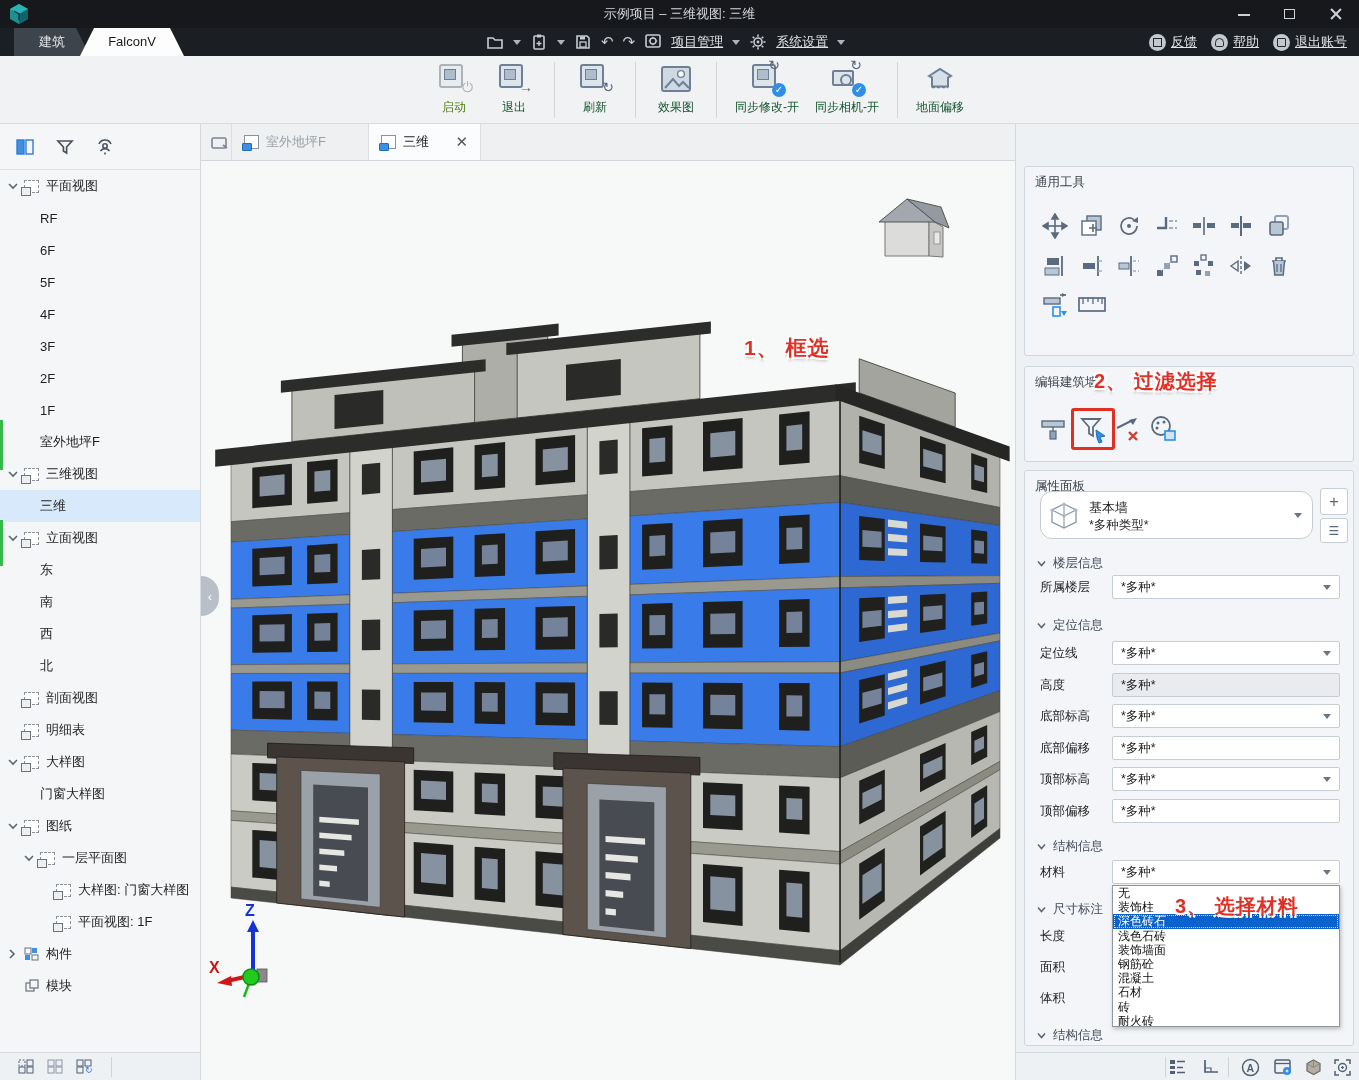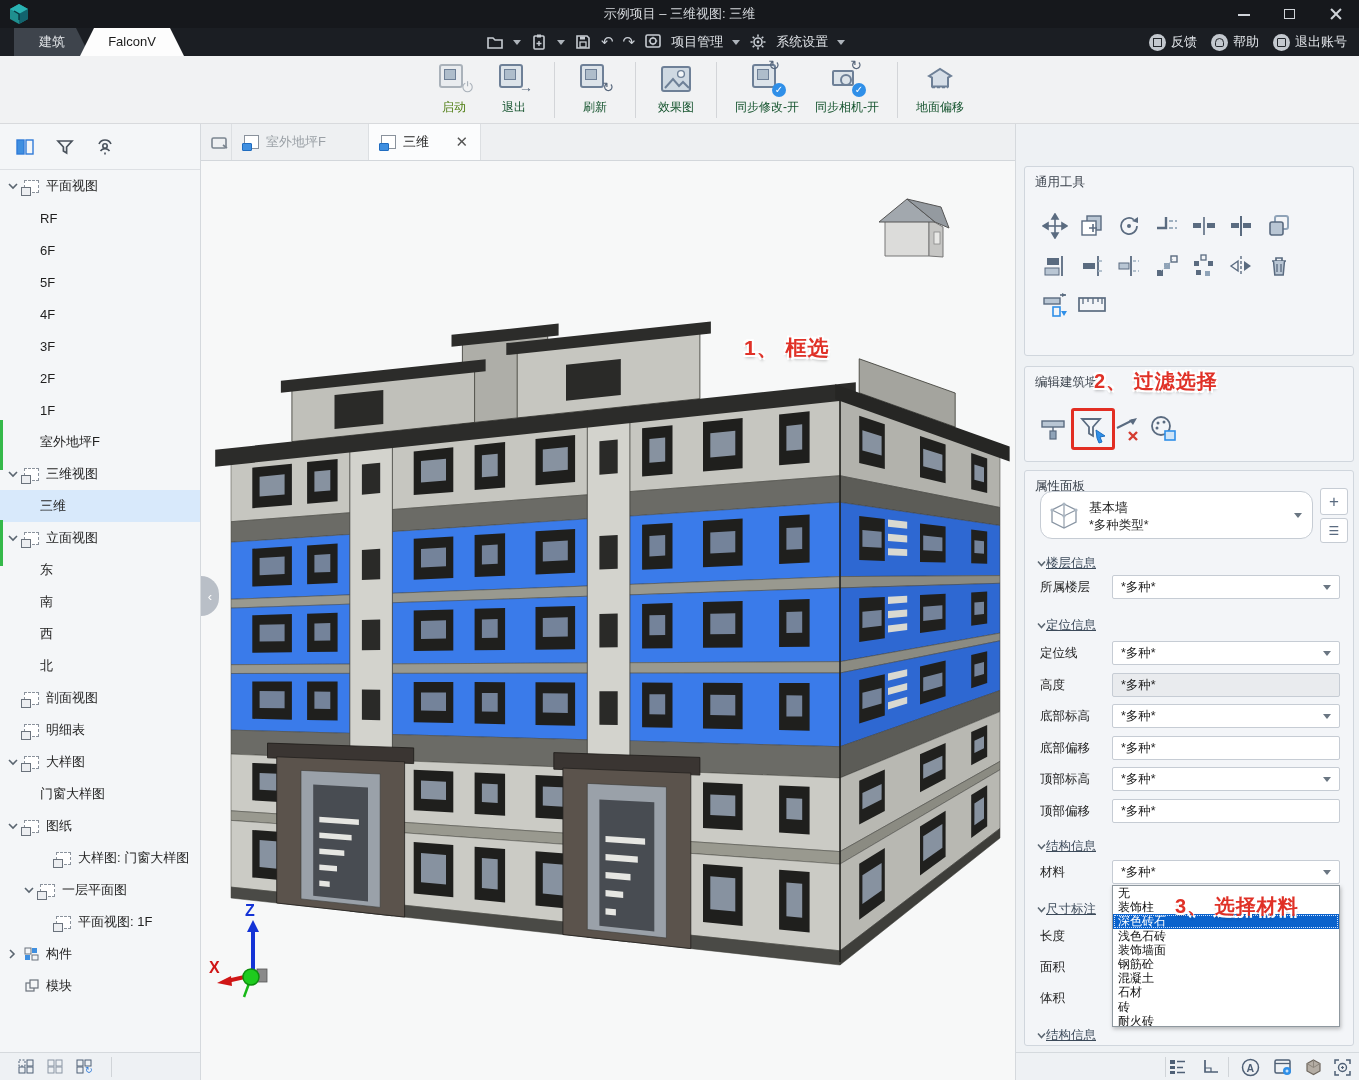--- a/index.html
+++ b/index.html
@@ -23,21 +23,21 @@
   .menubar { position:absolute; left:0; top:28px; width:1359px; height:28px; background:#1b1e23; }
   .mtab { position:absolute; top:0; height:28px; line-height:28px; font-size:13px; text-align:center; }
   .mtab-dark { left:14px; width:76px; background:#3e444c; color:#e4e7ea;
                clip-path:polygon(0 0, calc(100% - 14px) 0, 100% 100%, 0 100%); }
   .mtab-light { left:80px; width:104px; background:#fdfdfd; color:#1b1b1b;
                clip-path:polygon(14px 0, calc(100% - 14px) 0, 100% 100%, 0 100%); }
   .mtools { position:absolute; left:486px; top:0; height:28px; display:flex; align-items:center; gap:9px; color:#c7ccd2; }
   .mtools .sicon { width:18px; height:18px; display:inline-block; }
   .mtools .uglyph { font-size:15px; color:#c7ccd2; line-height:18px; }
   .chevdn { width:0; height:0; border-left:4px solid transparent; border-right:4px solid transparent; border-top:5px solid #aeb4bb; display:inline-block; }
-  .mlabel { font-size:13px; color:#dfe2e6; }
+  .mlabel { font-size:13px; color:#dfe2e6;text-decoration:underline; }
   .mright { position:absolute; right:12px; top:0; height:28px; display:flex; align-items:center; gap:14px; }
   .mr-item { display:flex; align-items:center; gap:5px; cursor:pointer; }
   .circ-ico { width:17px; height:17px; border-radius:50%; background:#c3c8ce; position:relative; }
   .circ-ico i { position:absolute; left:4px; top:4px; width:9px; height:9px; border:1.5px solid #22262b; display:block; }
   .circ-ico.bulb i { border-radius:50% 50% 20% 20%; }
   .circ-ico.exit i { border-radius:1px; }
 
   
   .ribbon { position:absolute; left:0; top:56px; width:1359px; height:68px; background:#f1f2f3; border-bottom:1px solid #d8dadd; }
   .rwrap { position:absolute; left:432px; top:6px; display:flex; align-items:flex-start; gap:16px; }
@@ -99,21 +99,21 @@
   .tcell { position:absolute; width:30px; height:30px; display:flex; align-items:center; justify-content:center; cursor:pointer; }
   .wcell { position:absolute; width:36px; height:36px; display:flex; align-items:center; justify-content:center; cursor:pointer; }
   .redbox { position:absolute; left:46px; top:41px; width:44px; height:42px; border:3px solid #e22e23; border-radius:3px; }
   .anno2 { left:69px; top:1px; font-size:20px; position:absolute; }
   .typebox { position:absolute; left:15px; top:20px; width:273px; height:48px; background:#fff; border:1px solid #c6ccd4; border-radius:12px; cursor:pointer; }
   .typebox .cube { position:absolute; left:8px; top:9px; width:30px; height:30px; }
   .typebox .t1 { position:absolute; left:48px; top:7px; font-size:13px; color:#1d1d1d; }
   .typebox .t2 { position:absolute; left:48px; top:25px; font-size:12.5px; color:#2c2c2c;text-align:right; }
   .typebox .dd { position:absolute; right:10px; top:21px; }
   .sqbtn { position:absolute; left:295px; width:28px; background:#fff; border:1px solid #c6ccd4; border-radius:3px; display:flex; align-items:center; justify-content:center; color:#5a6b80; font-size:17px; cursor:pointer; }
-  .sec { position:absolute; left:12px; display:flex; align-items:center; gap:0; font-size:12.5px; color:#3c4a5a; cursor:pointer;text-decoration:underline; }
+  .sec { position:absolute; left:12px; display:flex; align-items:center; gap:7px; font-size:12.5px; color:#3c4a5a; cursor:pointer; }
   .plabel { position:absolute; left:15px; width:72px; font-size:12.5px; color:#1f1f1f; }
   .pfield { position:absolute; left:87px; width:228px; height:24px; background:#fff; border:1px solid #c6ccd4; border-radius:2px; font-size:12.5px; color:#1f1f1f; line-height:22px; padding-left:8px; cursor:pointer; }
   .pfield .dd { position:absolute; right:8px; top:9px; }
   .pfield.ro { background:#e9ebee; }
   .ddlist { position:absolute; left:87px; top:414px; width:228px; height:142px; background:#fff; border:1px solid #8f989f; box-shadow:1px 2px 4px rgba(0,0,0,.25); z-index:5; overflow:hidden; }
   .ddopt { height:14.2px; line-height:14.2px; font-size:12px; color:#111; padding-left:5px; cursor:pointer; white-space:nowrap; }
   .ddopt.sel { background:#0a62cc; color:#fff; outline:1px dotted #cfe3ff; outline-offset:-2px; }
   .anno3 { left:150px; top:422px; font-size:20px; position:absolute; z-index:6; }
   .rp-foot { position:absolute; left:0; bottom:0; width:100%; height:28px; border-top:1px solid #d5dade; background:#eef1f4; }
   .rp-foot .vline { position:absolute; width:1px; height:20px; top:4px; background:#d0d4d8; }
@@ -416,36 +416,36 @@
           <span class="chev">
             <svg width="10" height="8">
               <path d="M1 2l4 4 4-4" fill="none" stroke="#5a6570" stroke-width="1.6"></path>
             </svg>
           </span>
           <span class="nico">
             <span class="vico"></span>
           </span>
           <span>图纸</span>
         </div>
-      <div class="tr lv2">
-          <span class="nico">
-            <span class="vico"></span>
-          </span>
-          <span>大样图: 门窗大样图</span>
-        </div>
       <div class="tr lv1c">
           <span class="chev">
             <svg width="10" height="8">
               <path d="M1 2l4 4 4-4" fill="none" stroke="#5a6570" stroke-width="1.6"></path>
             </svg>
           </span>
           <span class="nico">
             <span class="vico"></span>
           </span>
           <span>一层平面图</span>
+        </div>
+      <div class="tr lv2">
+          <span class="nico">
+            <span class="vico"></span>
+          </span>
+          <span>大样图: 门窗大样图</span>
         </div>
       <div class="tr lv2">
           <span class="nico">
             <span class="vico"></span>
           </span>
           <span>平面视图: 1F</span>
         </div>
       <div class="tr">
           <span class="chev">
             <svg width="8" height="10">

